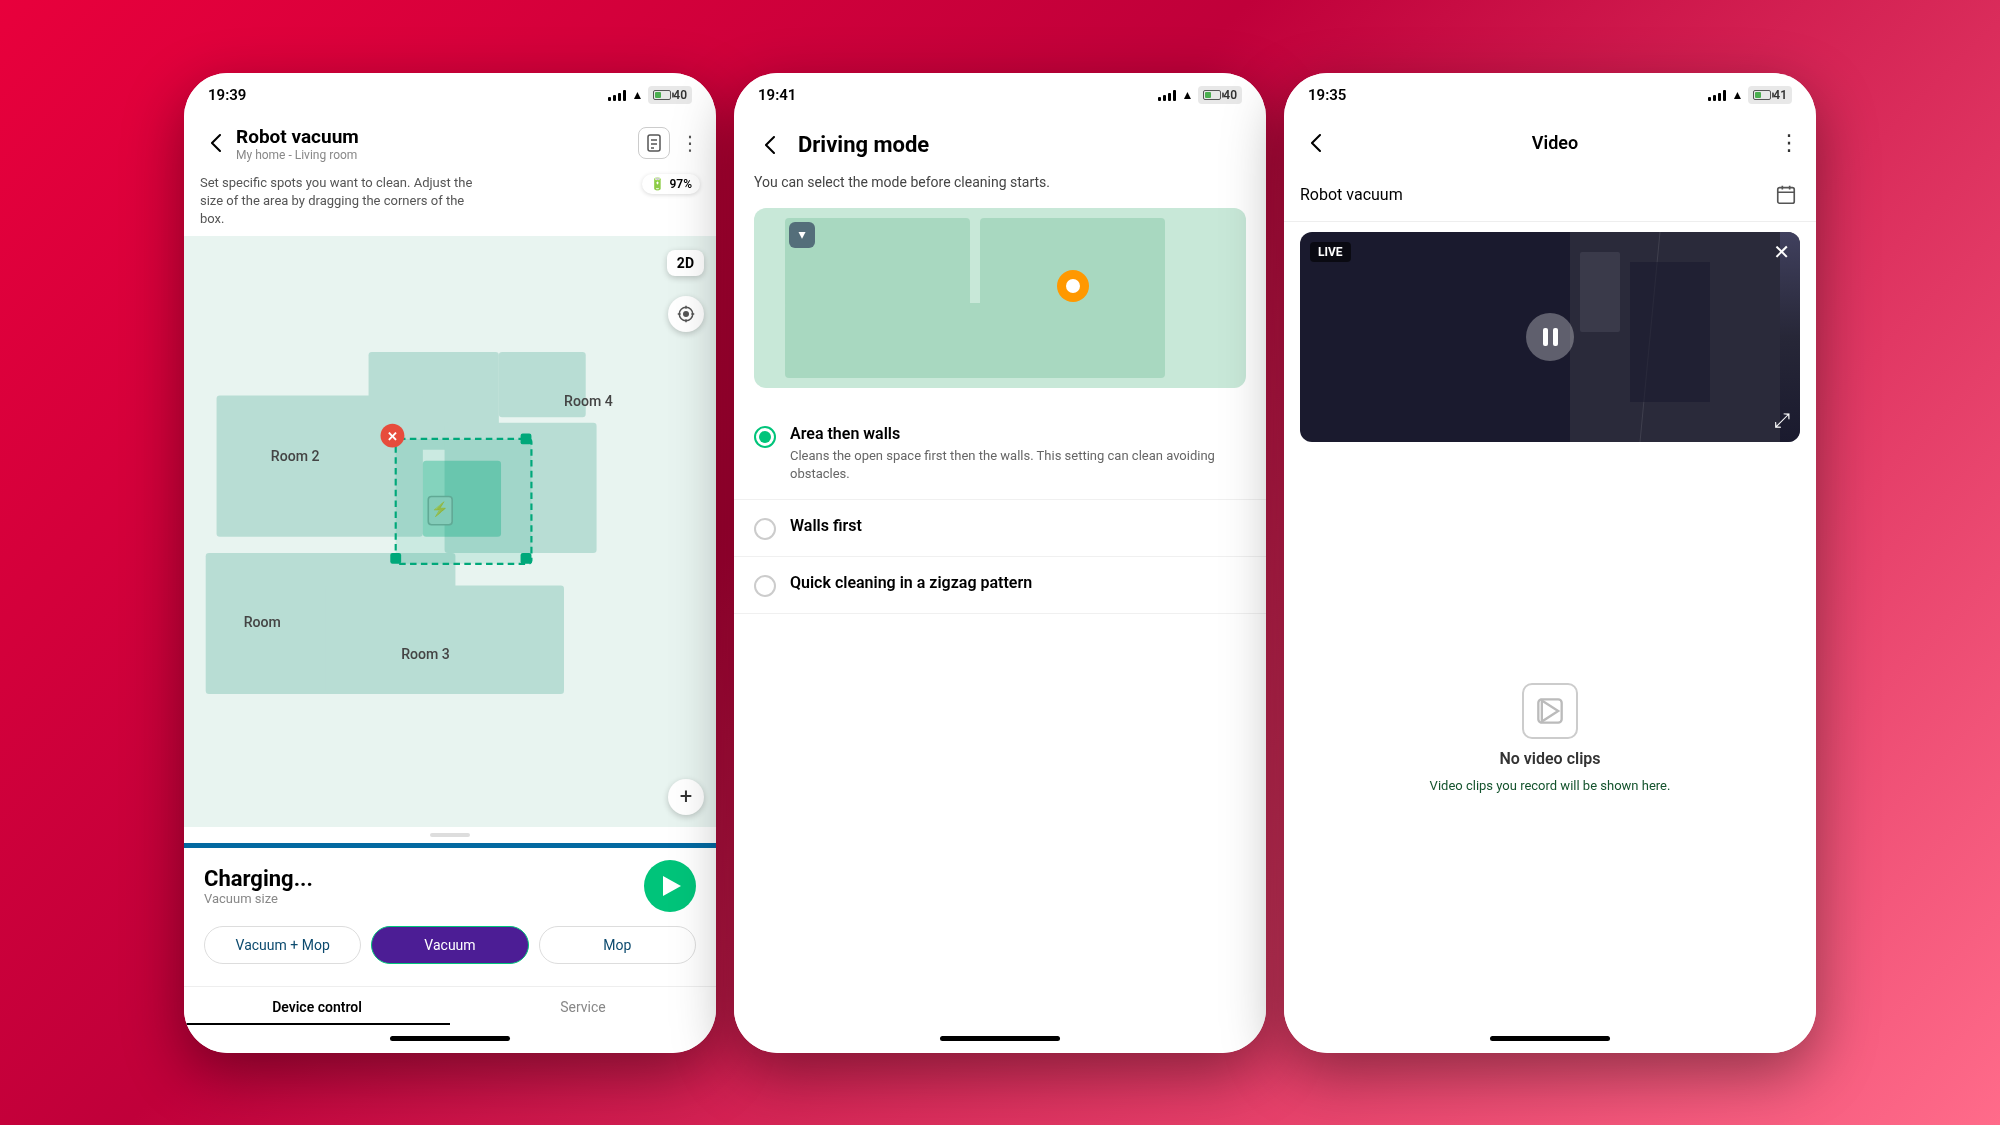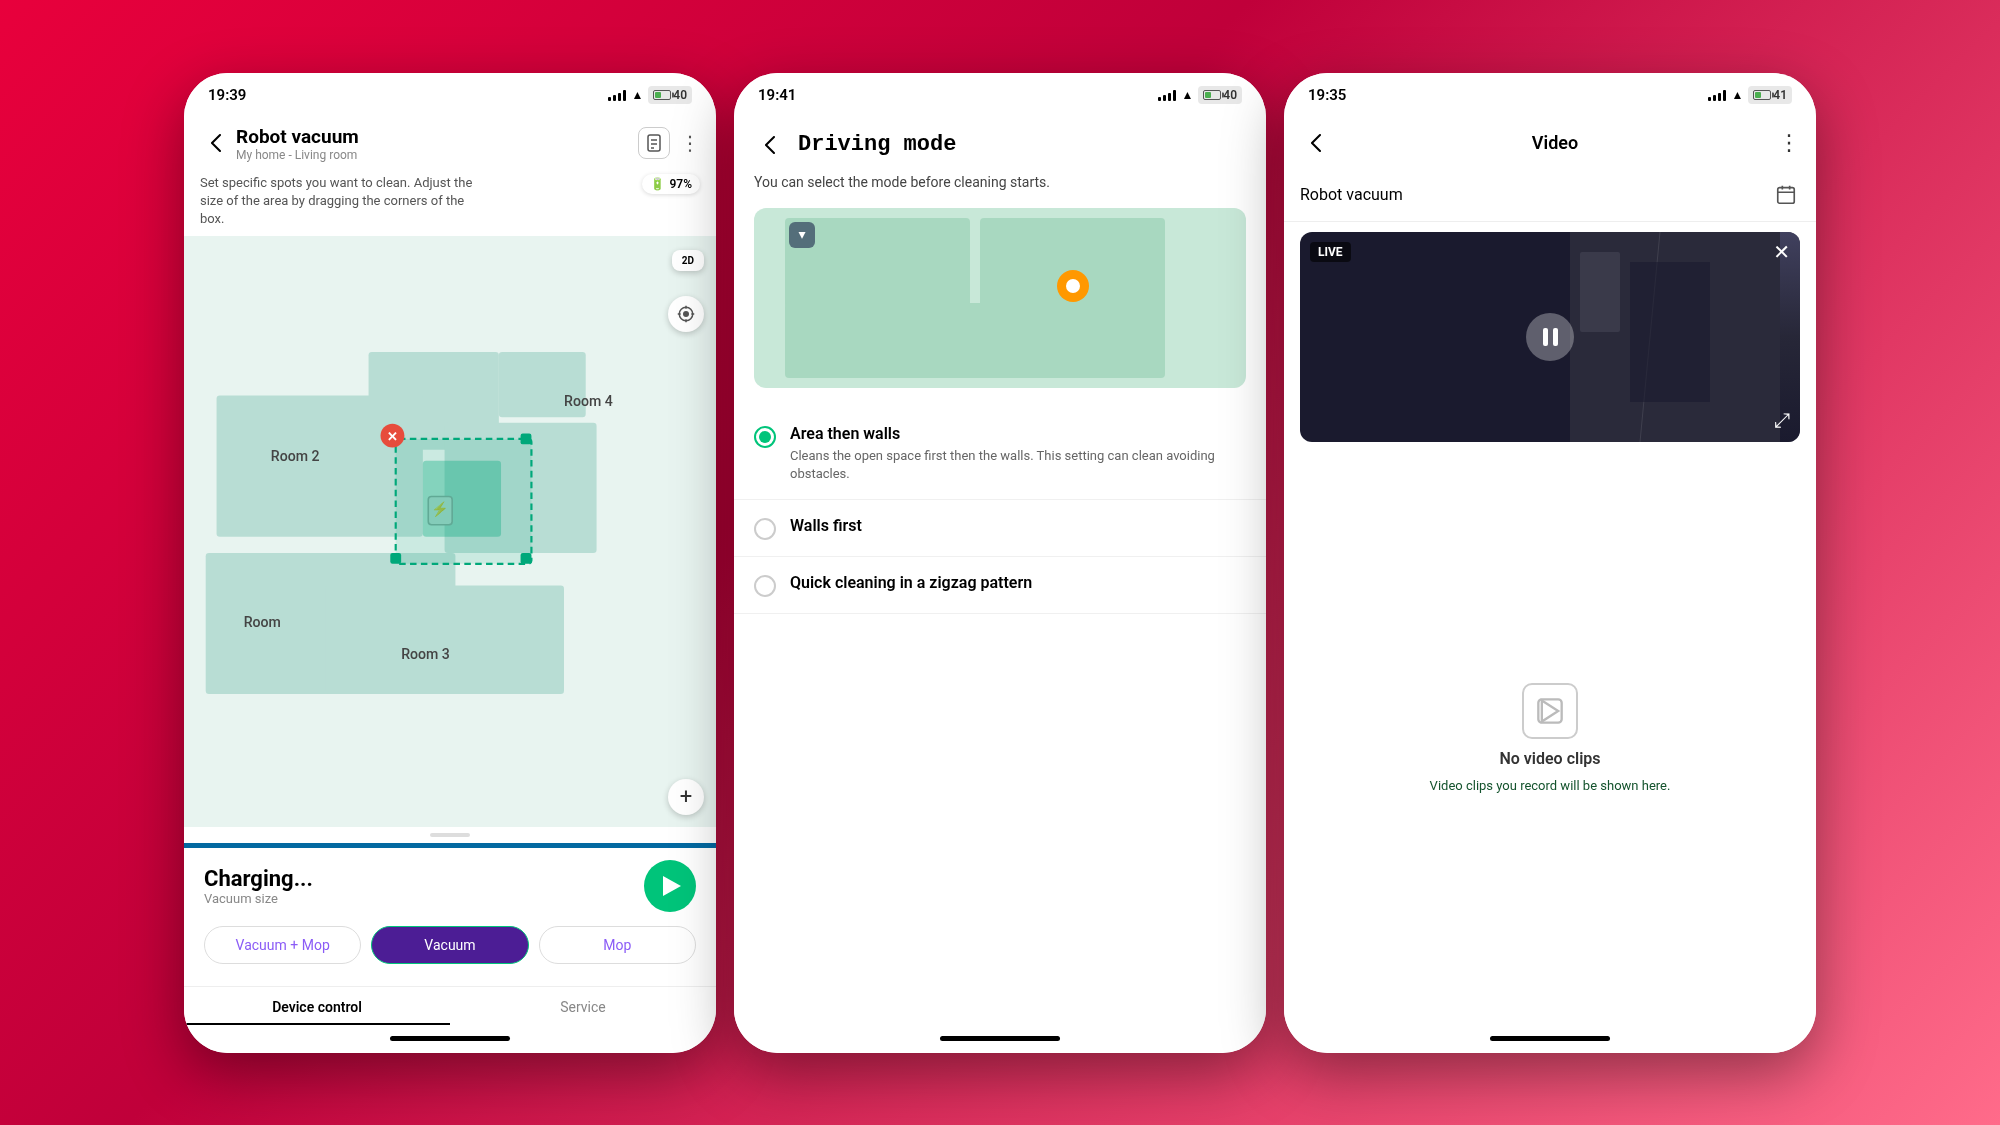--- a/index.html
+++ b/index.html
@@ -262,21 +262,21 @@
       gap: 10px;
       margin-top: 14px;
     }
     .mode-btn {
       flex: 1;
       padding: 10px 6px;
       border-radius: 22px;
       border: 1.5px solid #ddd;
       background: white;
       font-size: 14px;
-      color: #8b5cf6;
+      color: #0c4a6e;
       text-align: center;
       cursor: pointer;
     }
     .mode-btn.active {
       background: #4c1d95;
       color: white;
       border-color: #00c47a;
     }
     .tab-row {
       display: flex;
@@ -322,21 +322,20 @@
       display: flex;
       align-items: center;
       gap: 12px;
       background: white;
     }
     .driving-title {
       font-size: 22px;
       font-weight: 700;
       color: #000;
       flex: 1;
-      font-family: Liberation Mono, monospace;
     }
     .driving-desc {
       font-size: 14px;
       color: #444;
       padding: 0 20px 16px;
       line-height: 1.4;
     }
     .map-preview {
       margin: 0 20px 20px;
       background: #c8e8d8;
@@ -602,21 +601,21 @@
 
           <rect x="190" y="90" width="10" height="10" fill="#00a87a" rx="2"></rect>
           <rect x="310" y="90" width="10" height="10" fill="#00a87a" rx="2"></rect>
           <rect x="190" y="200" width="10" height="10" fill="#00a87a" rx="2"></rect>
           <rect x="310" y="200" width="10" height="10" fill="#00a87a" rx="2"></rect>
 
           <circle cx="192" cy="92" r="11" fill="#e74c3c"></circle>
           <text x="192" y="97" text-anchor="middle" font-size="12" fill="white" font-weight="700">✕</text>
         </svg>
         
-        <div class="view-2d" style="position:absolute; top:14px; right:12px; background:white; border-radius:8px; padding:5px 10px; font-size:10px; font-weight:700; box-shadow:0 2px 6px rgba(0,0,0,0.2);">2D</div>
+        <div class="view-2d" style="position:absolute; top:14px; right:12px; background:white; border-radius:8px; padding:5px 10px; font-size:14px; font-weight:700; box-shadow:0 2px 6px rgba(0,0,0,0.2);">2D</div>
         
         <div class="location-btn" style="position:absolute; top:60px; right:12px;">
           <svg width="18" height="18" viewBox="0 0 24 24">
               <circle cx="12" cy="12" r="4" fill="#555"></circle>
               <circle cx="12" cy="12" r="9" stroke="#555" stroke-width="2" fill="none"></circle>
               <line x1="12" y1="1" x2="12" y2="5" stroke="#555" stroke-width="2"></line>
               <line x1="12" y1="19" x2="12" y2="23" stroke="#555" stroke-width="2"></line>
               <line x1="1" y1="12" x2="5" y2="12" stroke="#555" stroke-width="2"></line>
               <line x1="19" y1="12" x2="23" y2="12" stroke="#555" stroke-width="2"></line>
             </svg>

